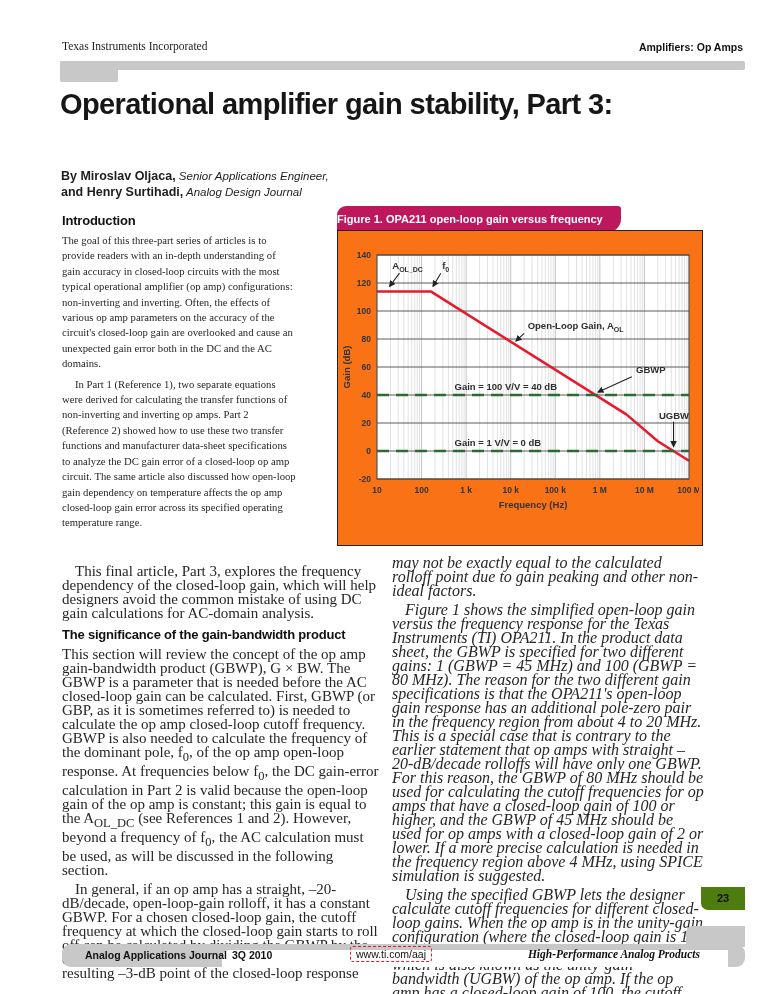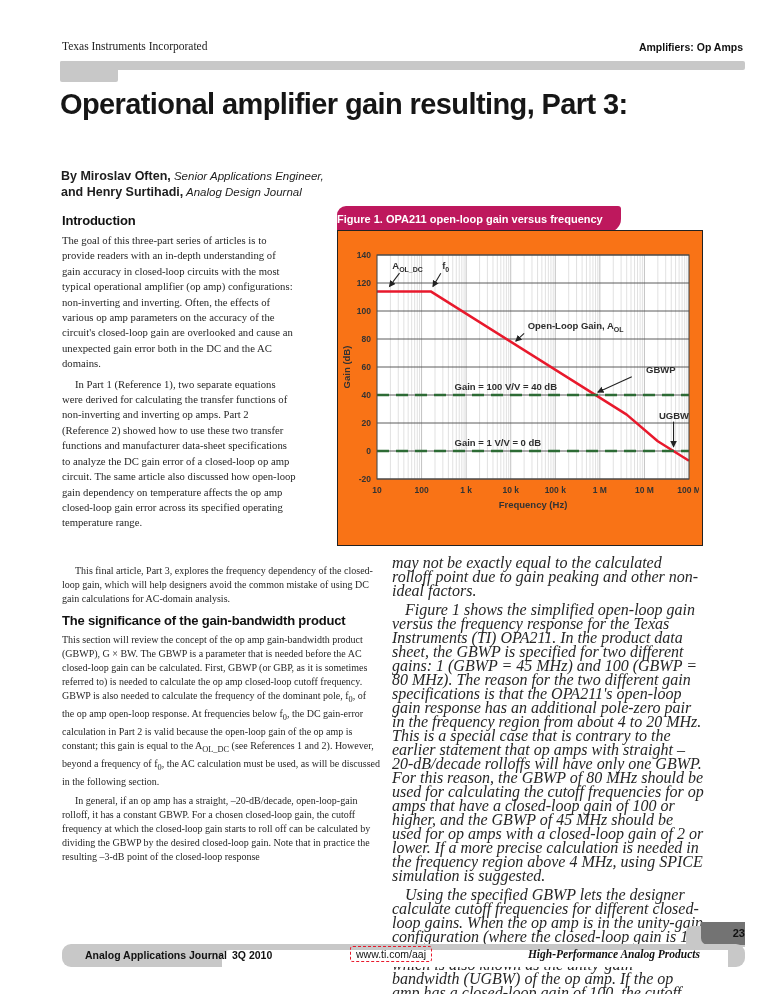--- a/index.html
+++ b/index.html
@@ -19,21 +19,21 @@
   .byline{left:61px;top:168px;font:700 12.5px/16px "Liberation Sans",sans-serif;color:#1d1d1d;}
   .byline .role{font:italic 400 11.5px "Liberation Sans",sans-serif;}
 
   
   .bodycol p{margin:0 0 5px 0;font:400 10.7px/15.4px "Liberation Serif",serif;color:#262626;}
   .bodycol .ind{text-indent:13px;}
   .bodycol h2{margin:2px 0 5px 0;font:700 13px/15px "Liberation Sans",sans-serif;
               letter-spacing:-0.2px;color:#111;}
   .col-narrow{left:62px;top:211px;width:234px;}
   .col-left2{left:62px;top:564px;width:318px;}
-  .col-left2 p{line-height:14.0px;font-size:10px;}
+  .col-left2 p{line-height:14.0px;font-size:15px;}
   .col-left2 h2{margin-top:7px;}
   .col-right2{left:392px;top:556px;width:312px;}
   .col-right2 p{line-height:14.0px;font-size:16px;font-style:italic;}
 
   
   .figure{left:337px;top:206px;width:368px;height:342px;}
   .fig-tab{position:absolute;left:0;top:0;width:284px;height:26px;background:#be185d;
            border-radius:9px 3px 13px 0;color:#fff;font:700 11px/26px "Liberation Sans",sans-serif;
            box-sizing:border-box;white-space:nowrap;}
   .fig-box{position:absolute;left:0;top:24px;width:364px;height:314px;background:#f97316;
@@ -41,47 +41,47 @@
   #chart-wrap{position:absolute;left:3px;top:6px;width:358px;height:300px;}
   #chart-svg{position:absolute;left:0;top:2px;}
   .tick{font:700 8.5px "Liberation Sans",sans-serif;fill:#333;}
   .axis-title{font:700 9.5px "Liberation Sans",sans-serif;fill:#333;}
   .chart-label{position:absolute;font:700 9.5px/11px "Liberation Sans",sans-serif;
                color:#2e2e2e;white-space:nowrap;}
   .chart-label sub{font-size:7px;}
 
   
   .pageno-gray{left:686px;top:926px;width:59px;height:21px;background:#c8c8c8;border-radius:6px 0 0 0;}
-  .pageno-box{left:701px;top:922px;width:44px;height:23px;background:#737373;border-radius:0 0 0 7px;
-              font:700 11px/23px "Liberation Sans",sans-serif;text-align:right;color:#111;}
+  .pageno-box{left:701px;top:887px;width:44px;height:23px;background:#4d7c0f;border-radius:0 0 0 7px;
+              font:700 11px/23px "Liberation Sans",sans-serif;text-align:center;color:#111;}
   .footer-bar{left:62px;top:944px;width:683px;height:23px;background:#c8c8c8;border-radius:9px;}
   .footer-notch{position:absolute;left:160px;top:6px;width:506px;height:17px;background:#ffffff;
                 border-radius:8px 0 0 0;}
   .f-journal{left:85px;top:949px;font:700 10.5px "Liberation Sans",sans-serif;color:#111;}
   .f-issue{left:232px;top:949px;font:700 10.5px "Liberation Sans",sans-serif;color:#111;}
   .f-link{left:350px;top:946px;font:400 10.5px "Liberation Sans",sans-serif;color:#111;
           border:1.5px dashed #e8192c;border-radius:3px;padding:1px 5px;text-decoration:none;}
   .f-tagline{right:68px;top:948px;font:italic 700 11.5px "Liberation Serif",serif;color:#111;}
 </style>
 </head>
 <body>
 
 <div>
 
   <div class="abs hdr-left">Texas Instruments Incorporated</div>
   <div class="abs hdr-right">Amplifiers: Op Amps</div>
   <div class="abs hdr-bar"></div>
   <div class="abs hdr-tab"></div>
 
   <h1 class="abs title" style="margin:0">
-    <span style="display:block">Operational amplifier gain resulting, Part 3:</span>
+    <span style="display:block">Operational amplifier gain stability, Part 3:</span>
   </h1>
 
   <div class="abs byline">
-    <span>By Miroslav Often,</span><span class="role"> Senior Applications Engineer,</span><br>
+    <span>By Miroslav Oljaca,</span><span class="role"> Senior Applications Engineer,</span><br>
     <span>and Henry Surtihadi,</span><span class="role"> Analog Design Journal</span>
   </div>
 
   <div class="abs bodycol col-narrow">
     <h2>Introduction</h2>
     <p>The goal of this three-part series of articles is to provide readers with an in-depth understanding of gain accuracy in closed-loop circuits with the most typical operational amplifier (op amp) configurations: non-inverting and inverting. Often, the effects of various op amp parameters on the accuracy of the circuit's closed-loop gain are overlooked and cause an unexpected gain error both in the DC and the AC domains.</p>
     <p class="ind">In Part 1 (Reference 1), two separate equations were derived for calculating the transfer functions of non-inverting and inverting op amps. Part 2 (Reference 2) showed how to use these two transfer functions and manufacturer data-sheet specifications to analyze the DC gain error of a closed-loop op amp circuit. The same article also discussed how open-loop gain dependency on temperature affects the op amp closed-loop gain error across its specified operating temperature range.</p>
   </div>
 
   <div class="abs figure">
@@ -191,21 +191,21 @@
             <text x="9" y="128" text-anchor="middle" class="axis-title" transform="rotate(-90 9 128)">Gain (dB)</text>
             <line x1="58.51525617654438" y1="34.2" x2="48.42444621389751" y2="47.5" stroke="#222" stroke-width="1.1" marker-end="url(#arrowhead)"></line>
             <line x1="99.79792777394344" y1="34.2" x2="91.94928879889022" y2="47.5" stroke="#222" stroke-width="1.1" marker-end="url(#arrowhead)"></line>
             <line x1="183.1316226638803" y1="94.39999999999999" x2="174.79290370281902" y2="102.10000000000001" stroke="#222" stroke-width="1.1" marker-end="url(#arrowhead)"></line>
             <line x1="290.7704347448654" y1="137.79999999999998" x2="256.8176661350099" y2="153.20000000000002" stroke="#222" stroke-width="1.1" marker-end="url(#arrowhead)"></line>
             <line x1="332.54318632827244" y1="182.6" x2="332.54318632827244" y2="207.79999999999998" stroke="#222" stroke-width="1.1" marker-end="url(#arrowhead)"></line>
           </svg>
       <div class="chart-label" style="left: 51.2623px; top: 23.2px;">A<sub>OL_DC</sub></div>
           <div class="chart-label" style="left: 101.181px; top: 23.2px;">f<sub>0</sub></div>
           <div class="chart-label" style="left: 186.661px; top: 83.4px;">Open-Loop Gain, A<sub>OL</sub></div>
-          <div class="chart-label" style="left: 305px; top: 126.8px;">GBWP</div>
+          <div class="chart-label" style="left: 295px; top: 126.8px;">GBWP</div>
           <div class="chart-label" style="left: 318px; top: 173px;">UGBW</div>
           <div class="chart-label" style="left: 113.57px; top: 144.3px;">Gain = 100 V/V = 40 dB</div>
           <div class="chart-label" style="left: 113.57px; top: 200.3px;">Gain = 1 V/V = 0 dB</div>
         </div>
     </div>
   </div>
 
   <div class="abs bodycol col-left2">
     <p class="ind">This final article, Part 3, explores the frequency dependency of the closed-loop gain, which will help designers avoid the common mistake of using DC gain calculations for AC-domain analysis.</p>
     <h2>The significance of the gain-bandwidth product</h2>

